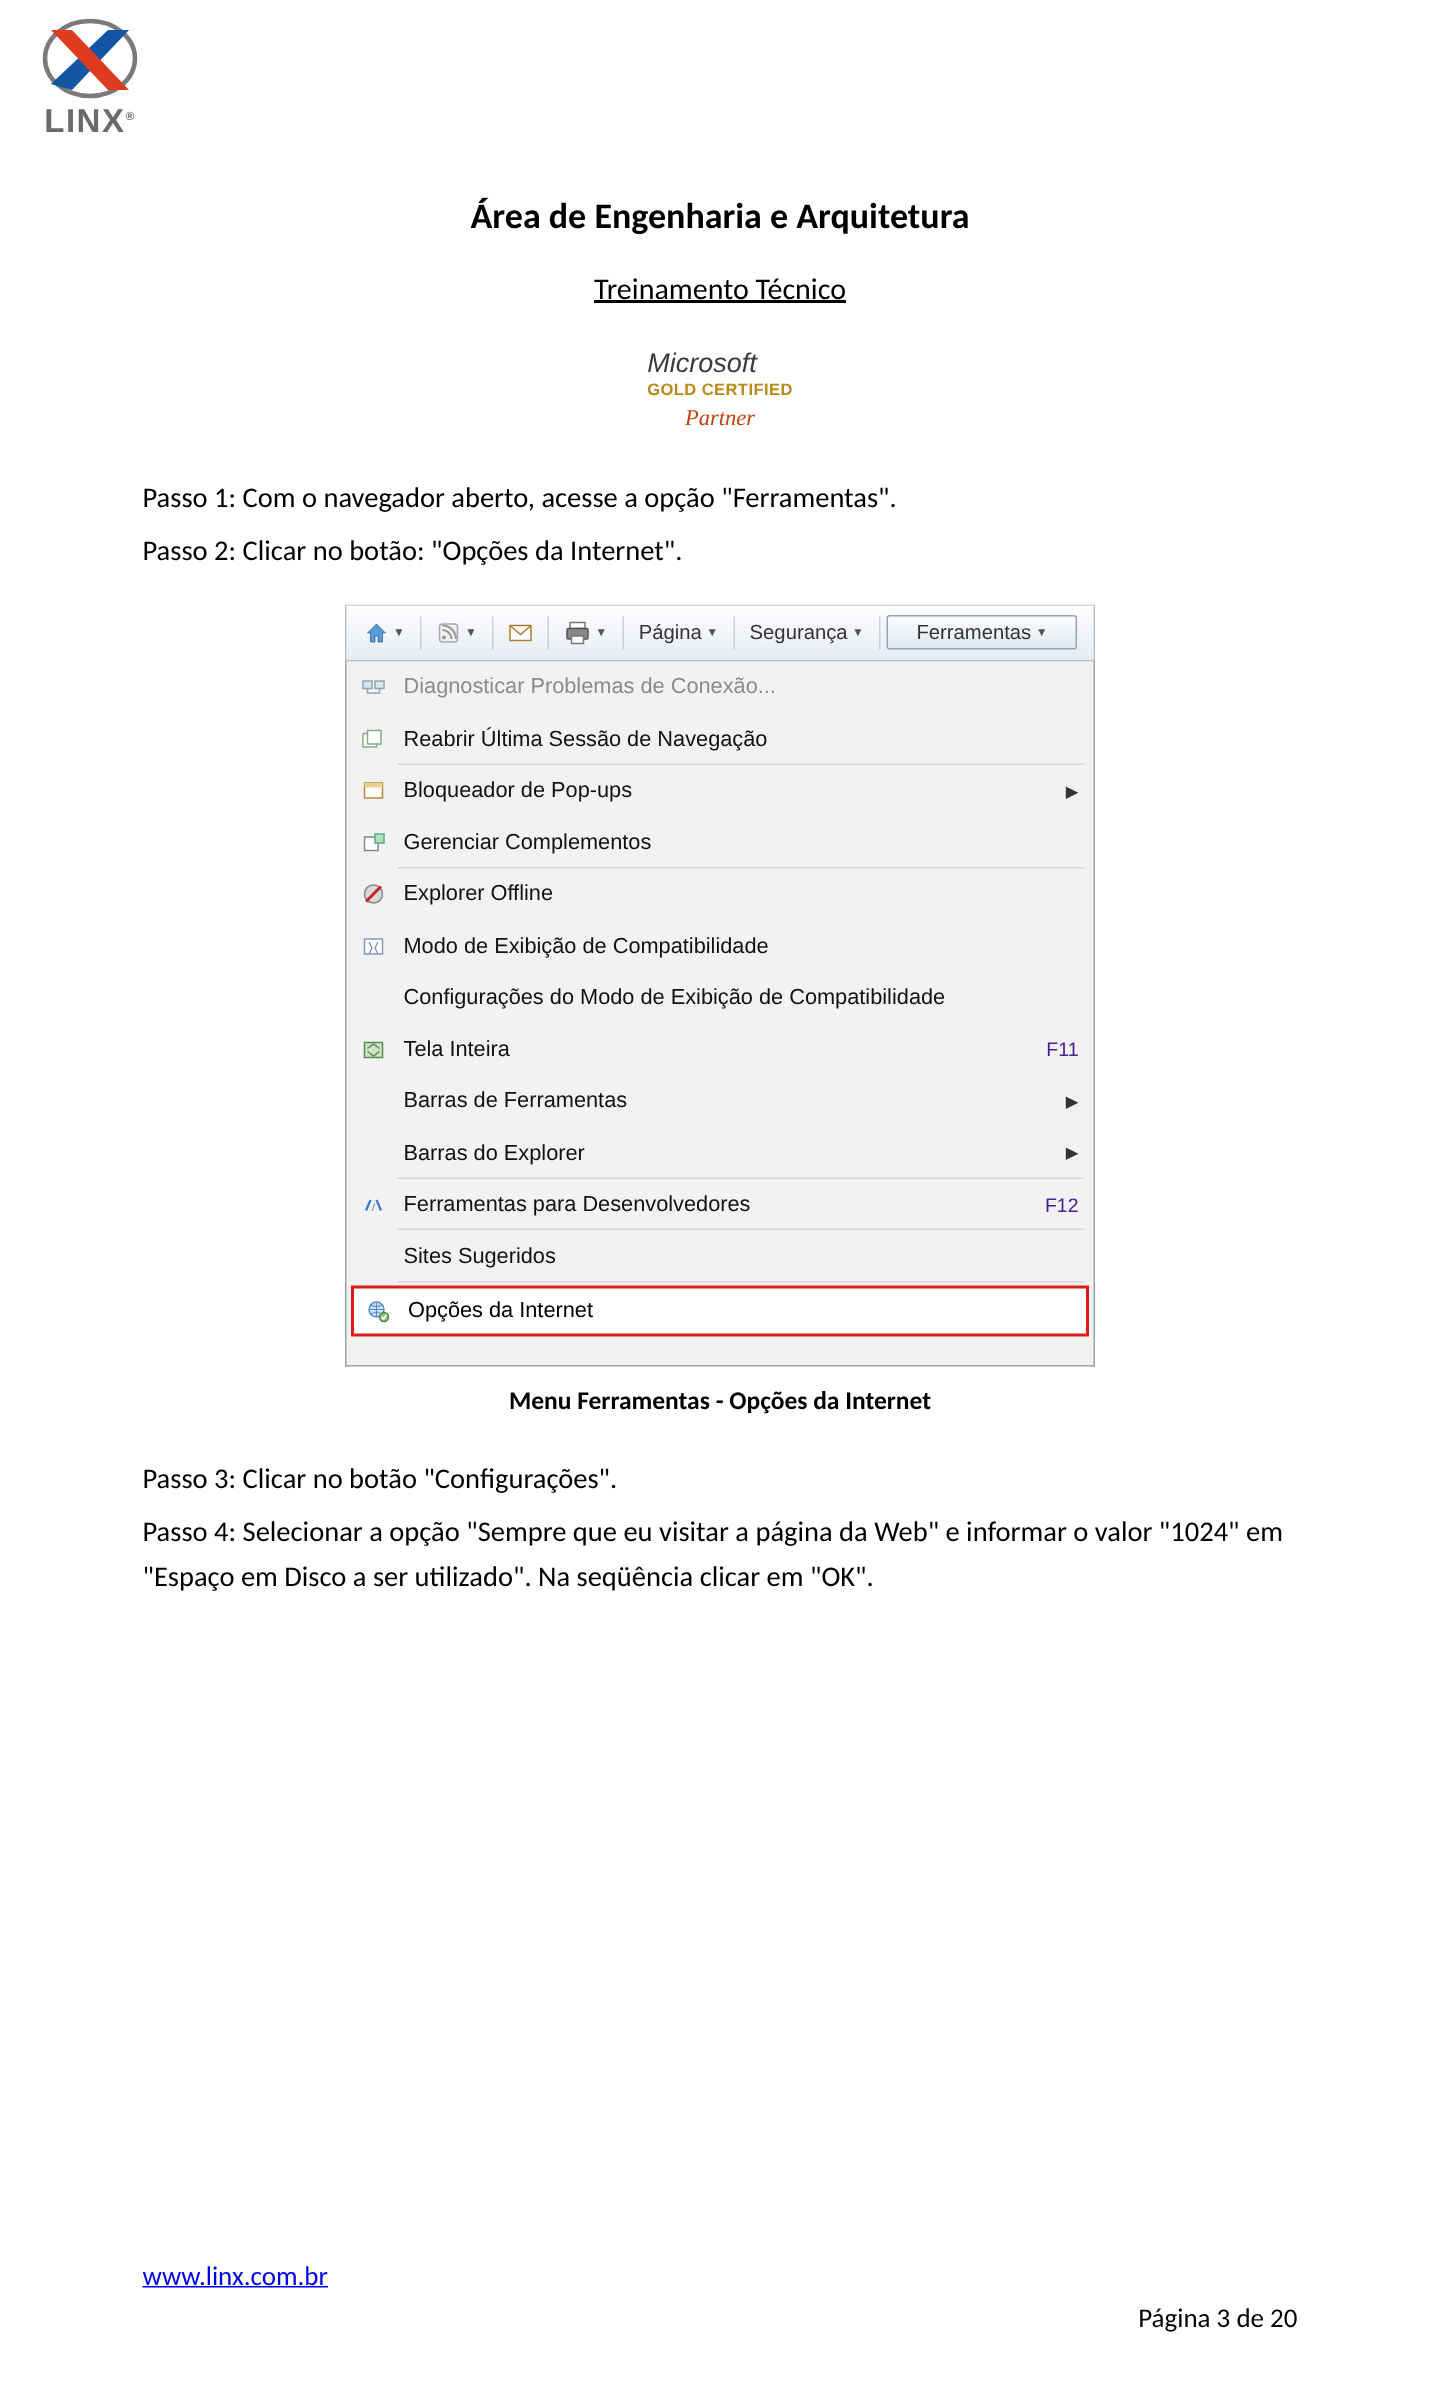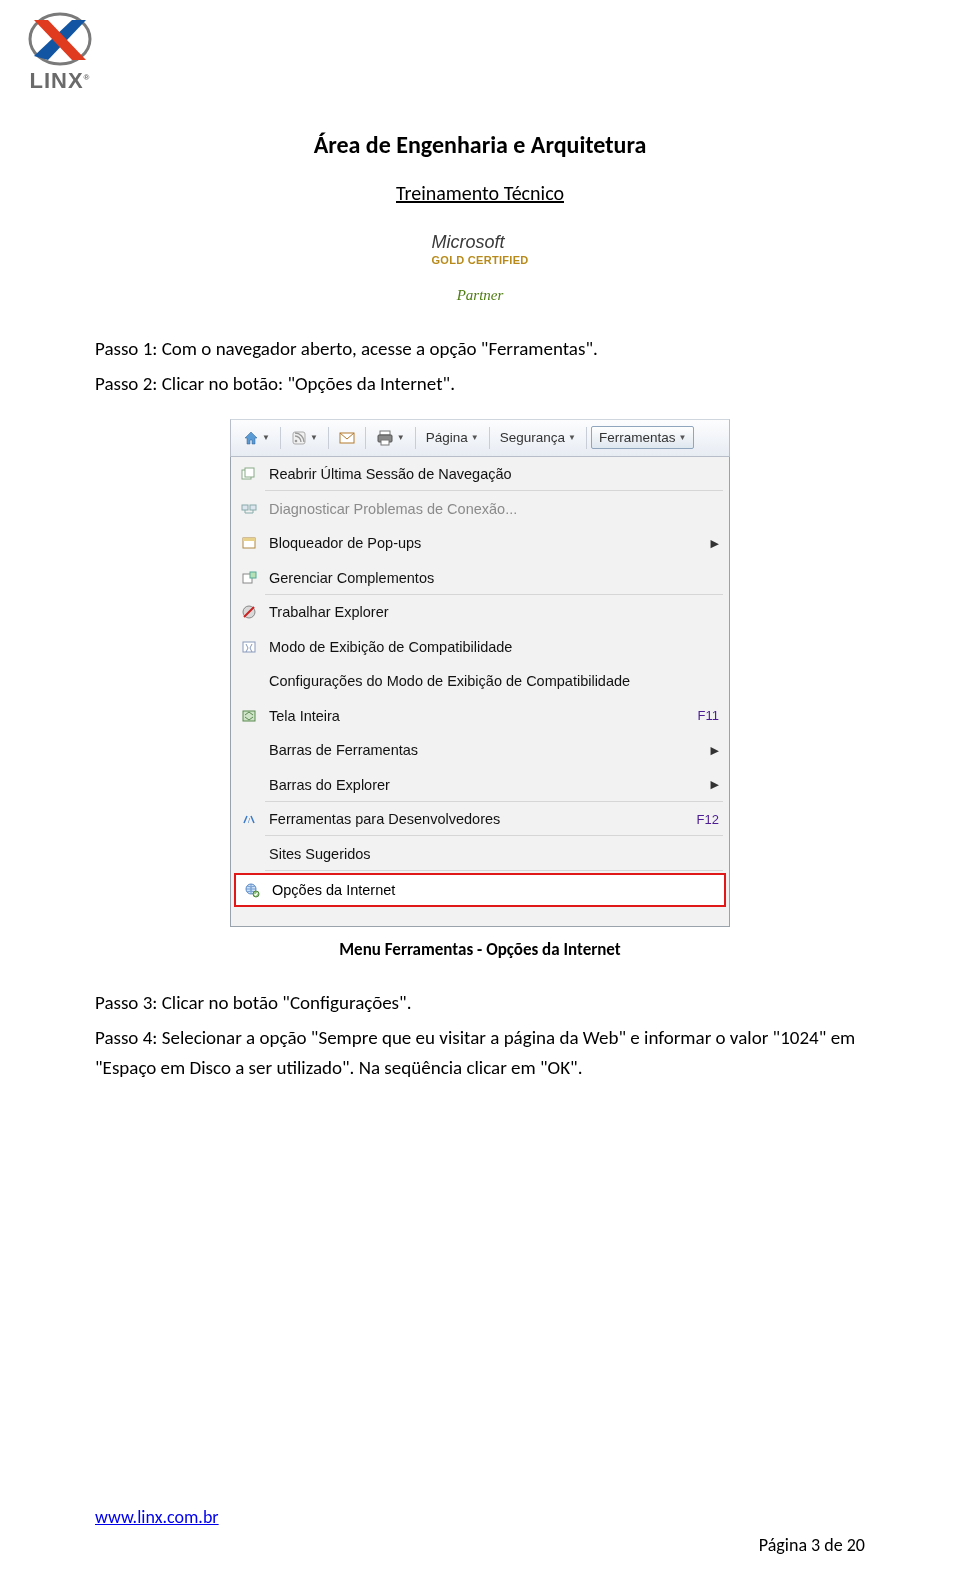--- a/index.html
+++ b/index.html
@@ -73,22 +73,22 @@
     font-size: 11px;
     font-weight: 700;
     color: #b88a1a;
     letter-spacing: 0.3px;
     margin-top: 4px;
   }
   .ms-badge .pt {
     font-family: Georgia, serif;
     font-size: 15px;
     font-style: italic;
-    color: #4d7c0f;
-    margin-top: 22px;
+    color: #c2410c;
+    margin-top: 6px;
     text-align: center;
   }
   
   .body-text p {
     font-size: 19px;
     line-height: 1.55;
     margin-bottom: 6px;
   }
   .body-text .step-label { font-weight: 400; }
   
@@ -125,21 +125,21 @@
   .tb-sep {
     width: 1px;
     height: 22px;
     background: #c8ced8;
     margin: 0 2px;
   }
   .tb-active {
     background: linear-gradient(#fefefe, #dfe7ef);
     border: 1px solid #8fa6be;
     border-radius: 2px;
-    padding: 3px 7px;
+    padding: 3px 19px;
   }
   .menu {
     background: #f2f2f2;
     border: 1px solid #9aa2ac;
     border-top: none;
   }
   .menu-row {
     display: flex;
     align-items: center;
     height: 34.5px;
@@ -296,41 +296,41 @@
       </div>
       <div class="tb-sep"></div>
       <div class="tb-btn tb-active">
         <span>Ferramentas</span>
         <span class="caret">▼</span>
       </div>
     </div>
 
     <div class="menu">
 
-      <div class="menu-row sep-after">
-        <span class="menu-icon">
-          <svg width="16" height="14" viewBox="0 0 16 14">
-              <rect x="1" y="3" width="9" height="9" fill="#fff" stroke="#8a8"></rect>
-              <rect x="4" y="1" width="9" height="9" fill="#fff" stroke="#8a8"></rect>
-            </svg>
-        </span>
-        <span class="menu-label">Reabrir Última Sessão de Navegação</span>
-      </div>
-
       <div class="menu-row disabled">
         <span class="menu-icon">
           <svg width="16" height="14" viewBox="0 0 16 14">
               <rect x="1" y="3" width="6" height="5" fill="#dde6ee" stroke="#8aa"></rect>
               <rect x="9" y="3" width="6" height="5" fill="#dde6ee" stroke="#8aa"></rect>
               <path d="M4 8 L4 11 L12 11 L12 8" fill="none" stroke="#8aa"></path>
             </svg>
         </span>
         <span class="menu-label">Diagnosticar Problemas de Conexão...</span>
       </div>
 
+      <div class="menu-row sep-after">
+        <span class="menu-icon">
+          <svg width="16" height="14" viewBox="0 0 16 14">
+              <rect x="1" y="3" width="9" height="9" fill="#fff" stroke="#8a8"></rect>
+              <rect x="4" y="1" width="9" height="9" fill="#fff" stroke="#8a8"></rect>
+            </svg>
+        </span>
+        <span class="menu-label">Reabrir Última Sessão de Navegação</span>
+      </div>
+
       <div class="menu-row">
         <span class="menu-icon">
           <svg width="16" height="14" viewBox="0 0 16 14">
               <rect x="2" y="2" width="12" height="10" fill="#fff" stroke="#b08840"></rect>
               <rect x="2" y="2" width="12" height="3" fill="#e7d18b"></rect>
             </svg>
         </span>
         <span class="menu-label">Bloqueador de Pop-ups</span>
         <span class="menu-arrow">▶</span>
       </div>
@@ -345,21 +345,21 @@
         <span class="menu-label">Gerenciar Complementos</span>
       </div>
 
       <div class="menu-row">
         <span class="menu-icon">
           <svg width="16" height="16" viewBox="0 0 16 16">
               <circle cx="8" cy="8" r="6" fill="#d9d9d9" stroke="#888"></circle>
               <line x1="3" y1="13" x2="13" y2="3" stroke="#c22" stroke-width="2"></line>
             </svg>
         </span>
-        <span class="menu-label">Trabalhar Explorer</span>
+        <span class="menu-label">Explorer Offline</span>
       </div>
 
       <div class="menu-row">
         <span class="menu-icon">
           <svg width="16" height="14" viewBox="0 0 16 14">
               <rect x="2" y="2" width="12" height="10" fill="#fff" stroke="#89b"></rect>
               <path d="M5 4 L7 8 L5 12 M11 4 L9 8 L11 12" fill="none" stroke="#89b"></path>
             </svg>
         </span>
         <span class="menu-label">Modo de Exibição de Compatibilidade</span>

